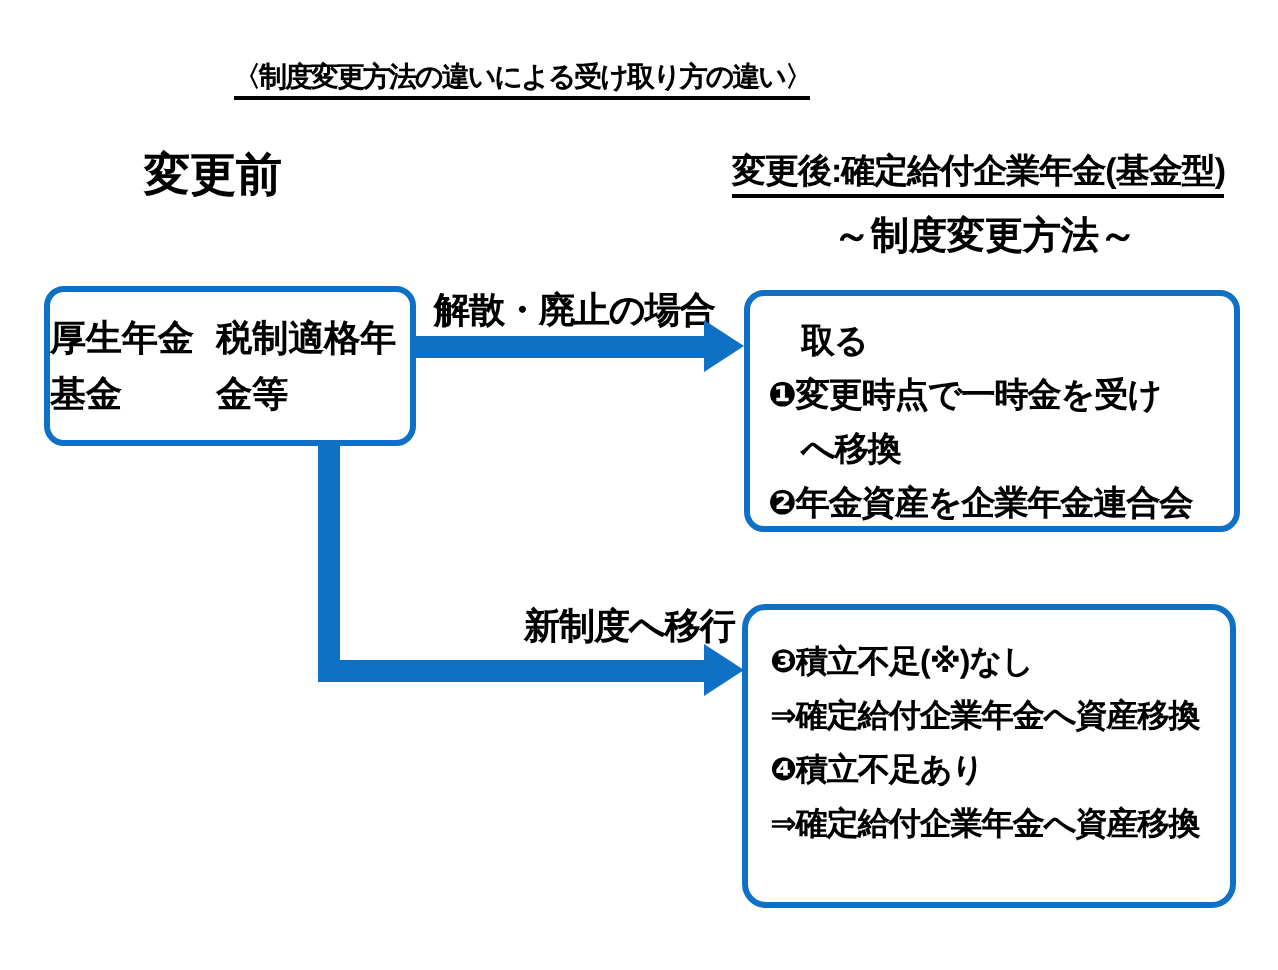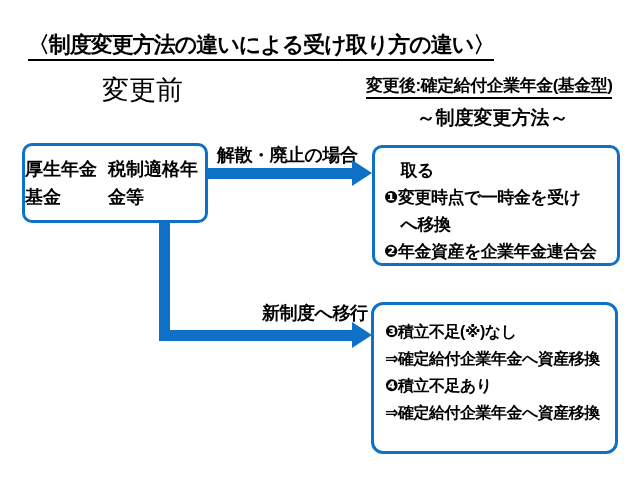--- a/index.html
+++ b/index.html
@@ -15,34 +15,34 @@
     font-family: "Liberation Sans", "DejaVu Sans", sans-serif;
     color: #000;
     overflow: hidden;
   }
   .title {
     position: absolute;
     top: 30px;
     left: 0;
     width: 522px;
     text-align: center;
-    font-size: 22px;
+    font-size: 14px;
     font-weight: bold;
     letter-spacing: -1px;
   }
   .underlined {
     border-bottom: 2px solid #000;
     padding-bottom: 2px;
   }
   .before-label {
     position: absolute;
-    left: 102px;
+    left: 72px;
     top: 72px;
-    font-size: 27px;
-    font-weight: normal;
+    font-size: 23px;
+    font-weight: bold;
   }
   .after-label {
     position: absolute;
     left: 366px;
     top: 74px;
     font-size: 17px;
     font-weight: bold;
     letter-spacing: -0.5px;
   }
   .after-sub {

